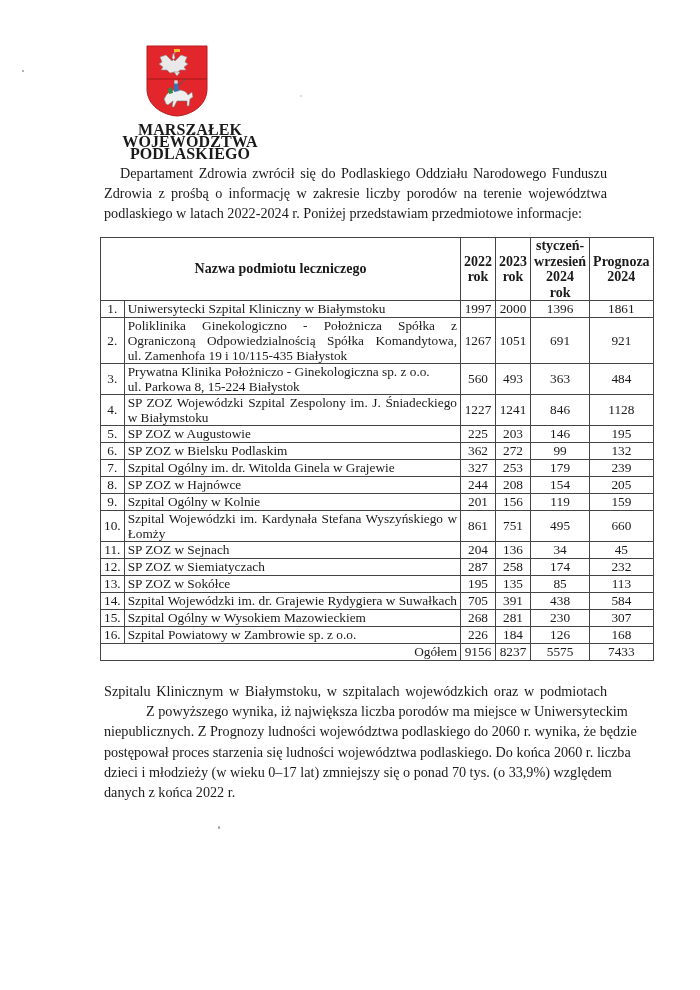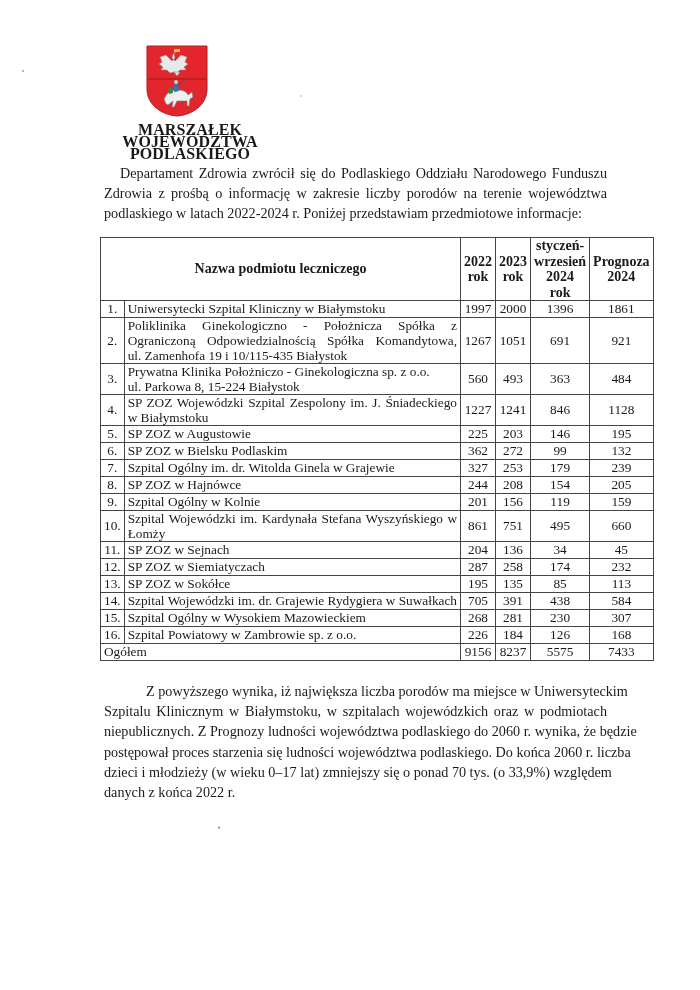--- a/index.html
+++ b/index.html
@@ -246,32 +246,32 @@
         <td class="num">16.</td>
         <td class="name">
           <span class="l">Szpital Powiatowy w Zambrowie sp. z o.o.</span>
         </td>
         <td class="val">226</td>
         <td class="val">184</td>
         <td class="val">126</td>
         <td class="val">168</td>
       </tr>
       <tr class="single">
-        <td colspan="2" style="text-align: left;">Ogółem</td>
+        <td colspan="2" style="text-align: right;">Ogółem</td>
         <td class="val">9156</td>
         <td class="val">8237</td>
         <td class="val">5575</td>
         <td class="val">7433</td>
       </tr>
     </tbody>
 </table>
 
 <div class="para outro">
+  <span class="line">Szpitalu Klinicznym w Białymstoku, w szpitalach wojewódzkich oraz w podmiotach</span>
   <span class="line" style="margin-left:42px;">Z powyższego wynika, iż największa liczba porodów ma miejsce w Uniwersyteckim</span>
-  <span class="line">Szpitalu Klinicznym w Białymstoku, w szpitalach wojewódzkich oraz w podmiotach</span>
   <span class="line">niepublicznych. Z Prognozy ludności województwa podlaskiego do 2060 r. wynika, że będzie</span>
   <span class="line">postępował proces starzenia się ludności województwa podlaskiego. Do końca 2060 r. liczba</span>
   <span class="line">dzieci i młodzieży (w wieku 0–17 lat) zmniejszy się o ponad 70 tys. (o 33,9%) względem</span>
   <span class="line last">danych z końca 2022 r.</span>
 </div>
 
 <div class="dot" style="left:22px;top:70px;width:2px;height:2px;"></div>
 <div class="dot" style="left:218px;top:826px;width:2px;height:3px;"></div>
 <div class="dot" style="left:300px;top:95px;width:2px;height:2px;background:#ccc;"></div>
 

